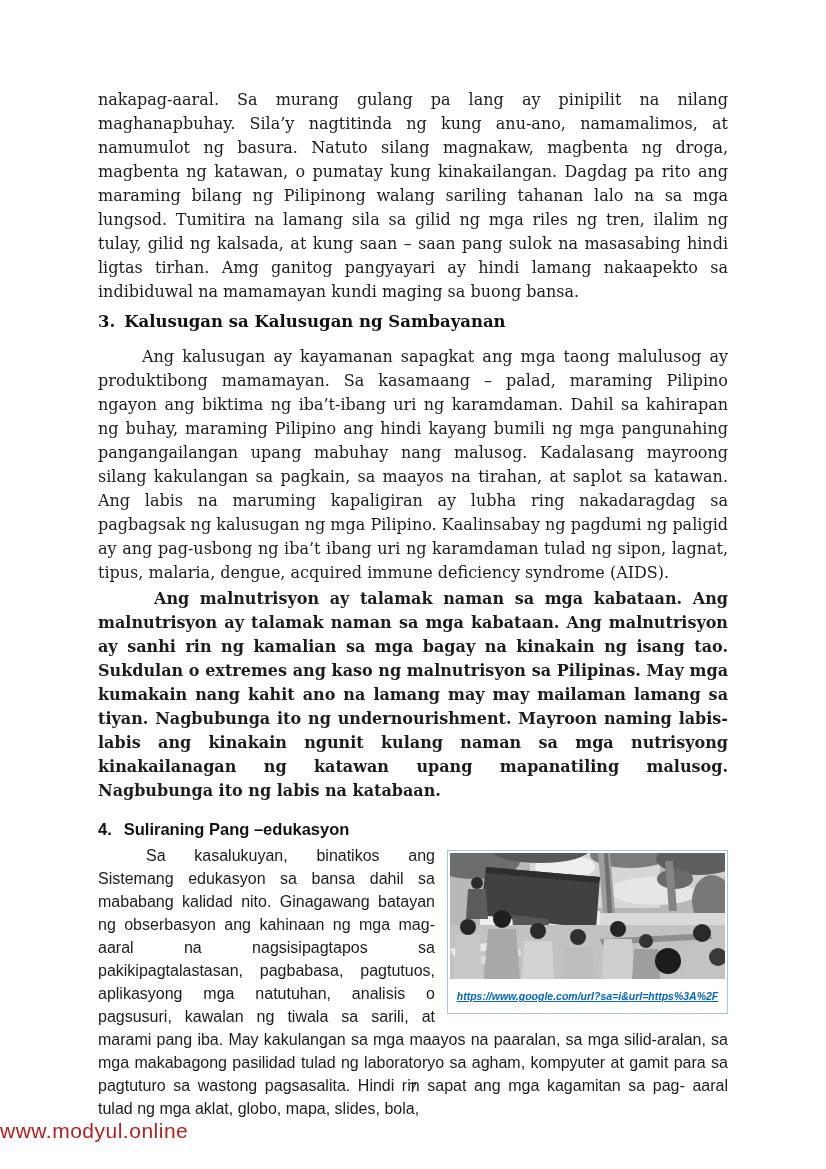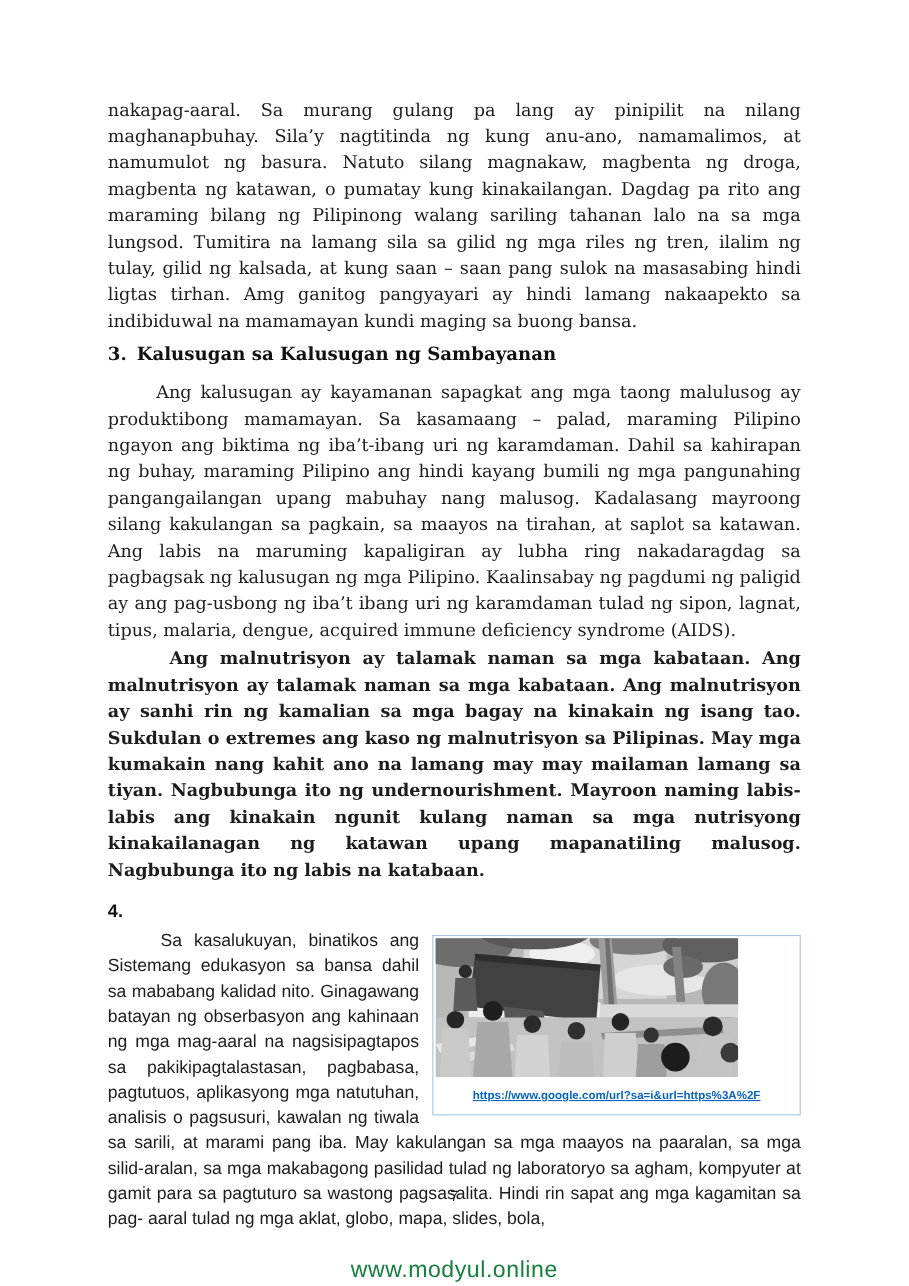--- a/index.html
+++ b/index.html
@@ -52,26 +52,27 @@
   .section4-body {
     font-family: "Liberation Sans", sans-serif;
     font-size: 16px;
     line-height: 23px;
     text-align: justify;
     color: #1c1c1c;
   }
   .para-gap { margin-top: 12px; }
   figure.photo-block {
     float: right;
-    width: 335px;
+    width: 281px;
     margin: 6px 0 10px 12px;
     border: 1px solid #a6c3e4;
     background: #ffffff;
     padding: 2px 2px 0 2px;
     text-align: center;
+    font-style: italic;
   }
   .photo-svg { display: block; width: 275px; height: 126px; }
   .photo-caption {
     display: block;
     padding: 4px 0 5px 0;
   }
   .photo-caption a {
     font-family: "Liberation Sans", sans-serif;
     font-size: 10.5px;
     font-weight: bold;
@@ -85,26 +86,25 @@
     text-align: center;
     font-family: "Liberation Sans", sans-serif;
     font-size: 13.5px;
     color: #222;
   }
   .watermark {
     position: absolute;
     top: 1119px;
     left: 0;
     width: 100%;
-    text-align: center;
+    text-align: left;
     font-family: "Liberation Sans", sans-serif;
     font-size: 21px;
     letter-spacing: 0.5px;
-    color: #15803d;
-    margin-top: 24px;
+    color: #b91c1c;
   }
 </style>
 </head>
 <body>
 
 <div class="page">
   <div class="content">
 
     <p class="serif-body">nakapag-aaral. Sa murang gulang pa lang ay pinipilit na nilang maghanapbuhay. Sila’y nagtitinda ng kung anu-ano, namamalimos, at namumulot ng basura. Natuto silang magnakaw, magbenta ng droga, magbenta ng katawan, o pumatay kung kinakailangan. Dagdag pa rito ang maraming bilang ng Pilipinong walang sariling tahanan lalo na sa mga lungsod. Tumitira na lamang sila sa gilid ng mga riles ng tren, ilalim ng tulay, gilid ng kalsada, at kung saan – saan pang sulok na masasabing hindi ligtas tirhan. Amg ganitog pangyayari ay hindi lamang nakaapekto sa indibiduwal na mamamayan kundi maging sa buong bansa.</p>
 
@@ -112,20 +112,21 @@
       <span>3.</span>
       <span>Kalusugan sa Kalusugan ng Sambayanan</span>
     </h3>
 
     <p class="serif-body indent-44 para-gap">Ang kalusugan ay kayamanan sapagkat ang mga taong malulusog ay produktibong mamamayan.  Sa kasamaang – palad, maraming Pilipino ngayon ang biktima ng iba’t-ibang uri ng karamdaman. Dahil sa kahirapan ng buhay, maraming Pilipino ang hindi kayang bumili ng mga pangunahing pangangailangan upang mabuhay nang malusog. Kadalasang mayroong silang kakulangan sa pagkain, sa maayos na tirahan, at saplot sa katawan. Ang labis na maruming kapaligiran ay lubha ring nakadaragdag sa pagbagsak ng kalusugan ng mga Pilipino. Kaalinsabay ng pagdumi ng paligid ay ang pag-usbong ng iba’t ibang uri ng karamdaman tulad ng sipon, lagnat, tipus, malaria, dengue, acquired immune deficiency syndrome (AIDS).</p>
 
     <p class="serif-body indent-56" style="margin-top:2px;">Ang malnutrisyon ay talamak naman sa mga kabataan. Ang malnutrisyon ay talamak naman sa mga kabataan. Ang malnutrisyon ay sanhi rin ng kamalian sa mga bagay na kinakain ng isang tao. Sukdulan o extremes ang kaso ng malnutrisyon sa Pilipinas. May mga kumakain nang kahit ano na lamang may may mailaman lamang sa tiyan. Nagbubunga ito ng undernourishment. Mayroon naming labis-labis ang kinakain ngunit kulang naman sa mga nutrisyong kinakailanagan ng katawan upang mapanatiling malusog. Nagbubunga ito ng labis na katabaan.</p>
 
     <h4 class="sec-head-sans">
       <span>4.</span>
+      <span>Suliraning Pang –edukasyon</span>
     </h4>
 
     <div class="section4-body">
       <figure class="photo-block">
         <svg class="photo-svg" viewBox="0 0 275 126" aria-hidden="true">
           <rect x="0" y="0" width="275" height="126" fill="#b8b8b8"></rect>
 
           <rect x="80" y="0" width="130" height="55" fill="#d6d6d6"></rect>
           <ellipse cx="115" cy="14" rx="30" ry="12" fill="#efefef"></ellipse>
           <ellipse cx="205" cy="38" rx="45" ry="14" fill="#e6e6e6"></ellipse>

